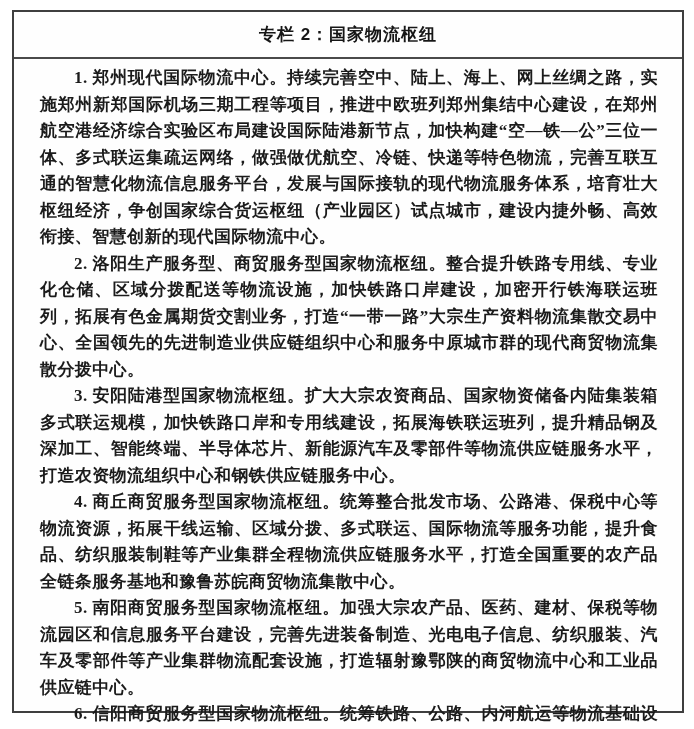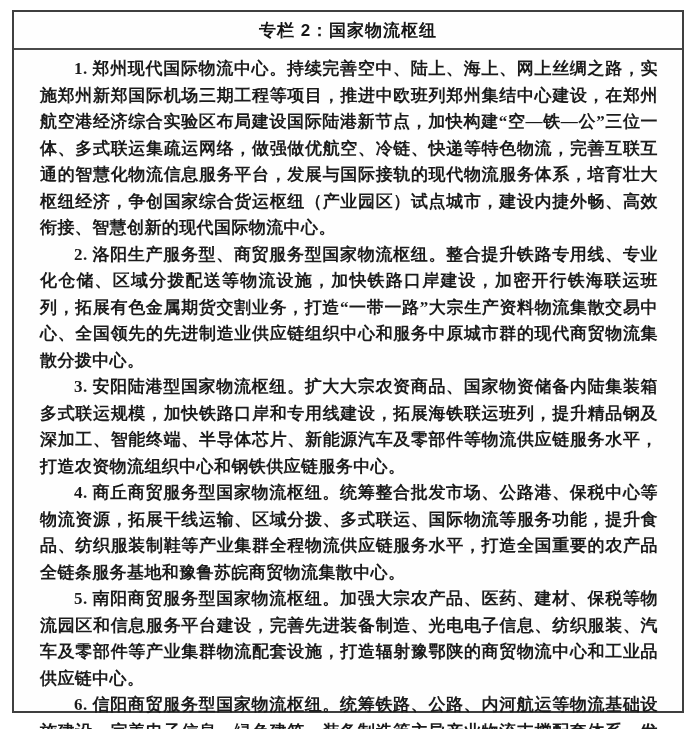--- a/index.html
+++ b/index.html
@@ -18,21 +18,21 @@
     position: absolute;
     left: 12px;
     top: 10px;
     width: 672px;
     height: 703px;
     box-sizing: border-box;
     border: 2px solid #3f3f3f;
     background: #fefefe;
   }
   .panel-title {
-    height: 38px;
+    height: 47px;
     box-sizing: border-box;
     border-bottom: 2px solid #4a4a4a;
     display: flex;
     align-items: center;
     justify-content: center;
     font-family: "Liberation Sans", "DejaVu Sans", sans-serif;
     font-weight: bold;
     font-size: 17px;
     letter-spacing: 1px;
     color: #161616;

